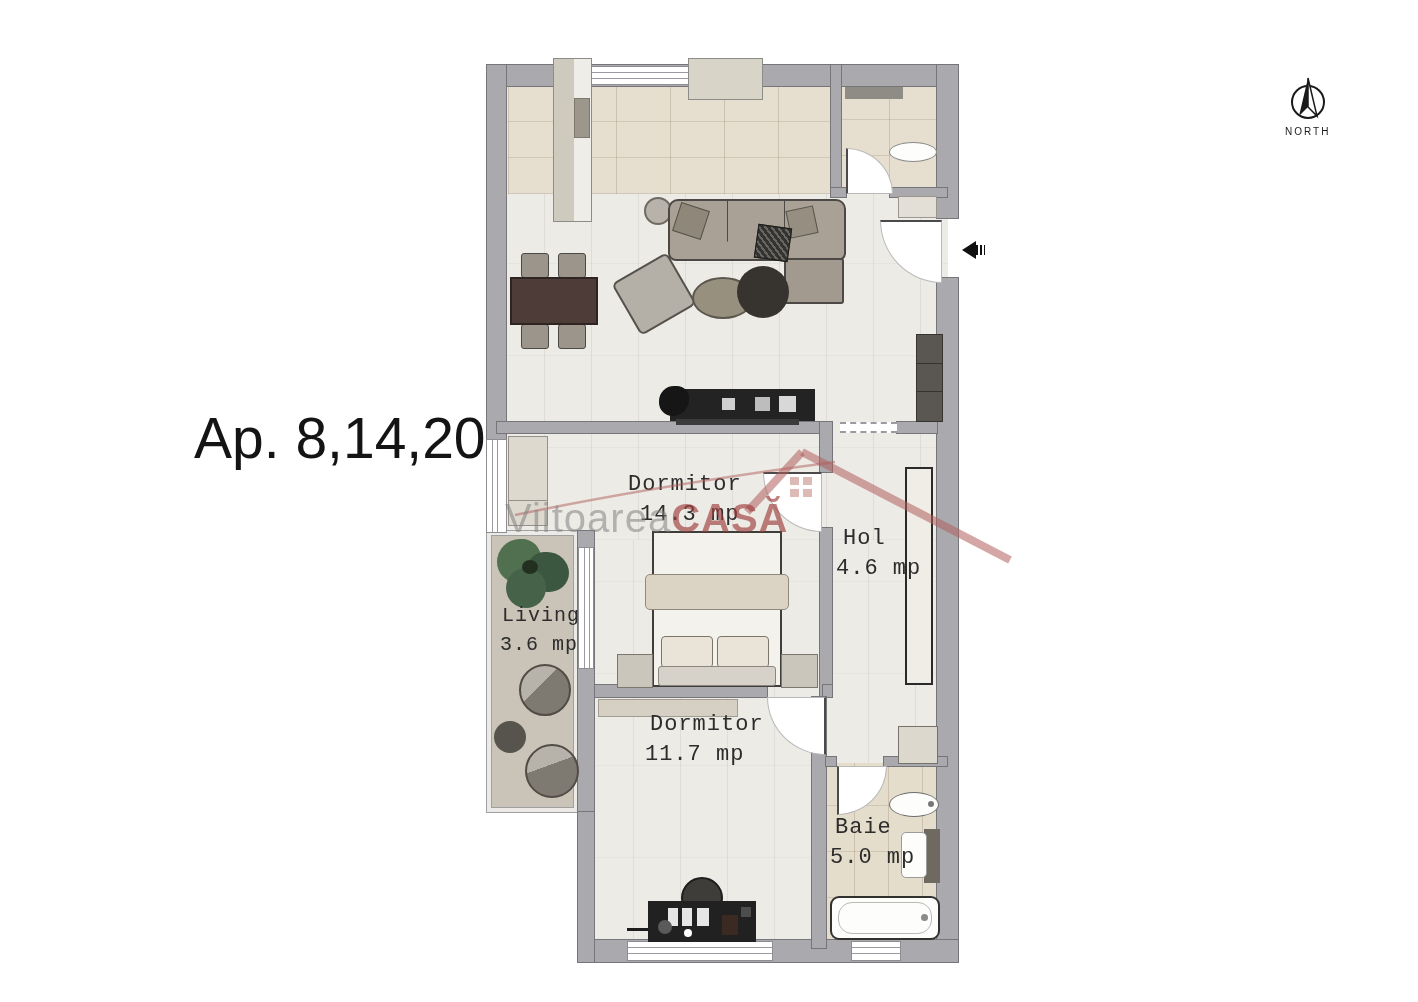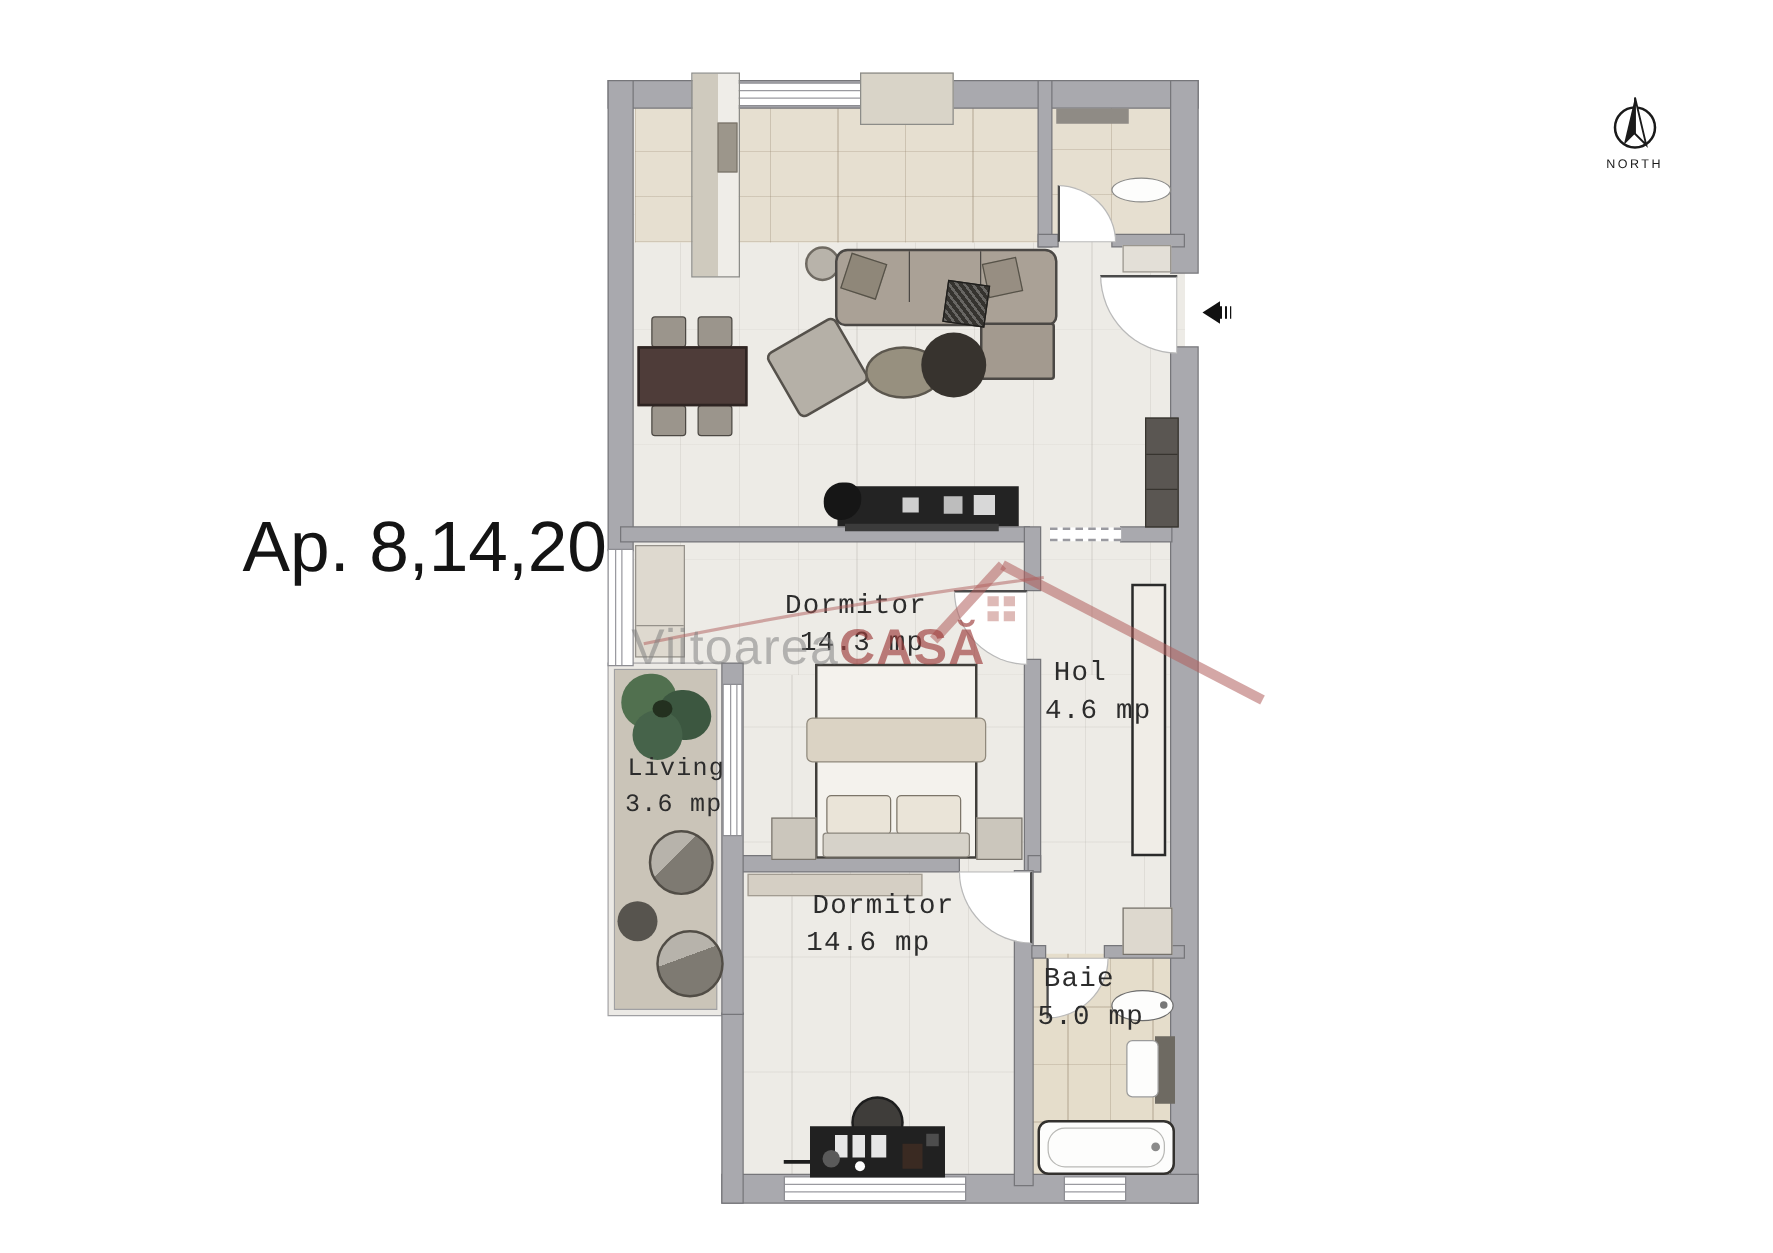--- a/index.html
+++ b/index.html
@@ -172,23 +172,23 @@
   <div class="abs room-label" style="left:843px;top:524px;">
     <span>Hol</span>
     <span style="margin-left:-7px;">4.6 mp</span>
   </div>
   <div class="abs room-label small" style="left:502px;top:601px;">
     <span>Living</span>
     <span style="margin-left:-2px;">3.6 mp</span>
   </div>
   <div class="abs room-label" style="left:650px;top:710px;">
     <span>Dormitor</span>
-    <span style="margin-left:-5px;">14.6 mp</span>
-  </div>
-  <div class="abs room-label" style="left:835px;top:769px;">
+    <span style="margin-left:-5px;">11.7 mp</span>
+  </div>
+  <div class="abs room-label" style="left:835px;top:813px;">
     <span>Baie</span>
     <span style="margin-left:-5px;">5.0 mp</span>
   </div>
 
   <svg class="abs" style="left:480px;top:430px;pointer-events:none;" width="560" height="160" viewBox="0 0 560 160">
     <path d="M 35 85 Q 180 55 355 32" fill="none" stroke="rgba(176,94,92,0.5)" stroke-width="2.5"></path>
     <path d="M 267 82 L 322 22" fill="none" stroke="rgba(176,94,92,0.55)" stroke-width="8"></path>
     <path d="M 322 22 L 530 130" fill="none" stroke="rgba(176,94,92,0.55)" stroke-width="8"></path>
     <rect x="310" y="47" width="9" height="8" fill="rgba(200,140,135,0.6)"></rect>
     <rect x="323" y="47" width="9" height="8" fill="rgba(200,140,135,0.6)"></rect>

